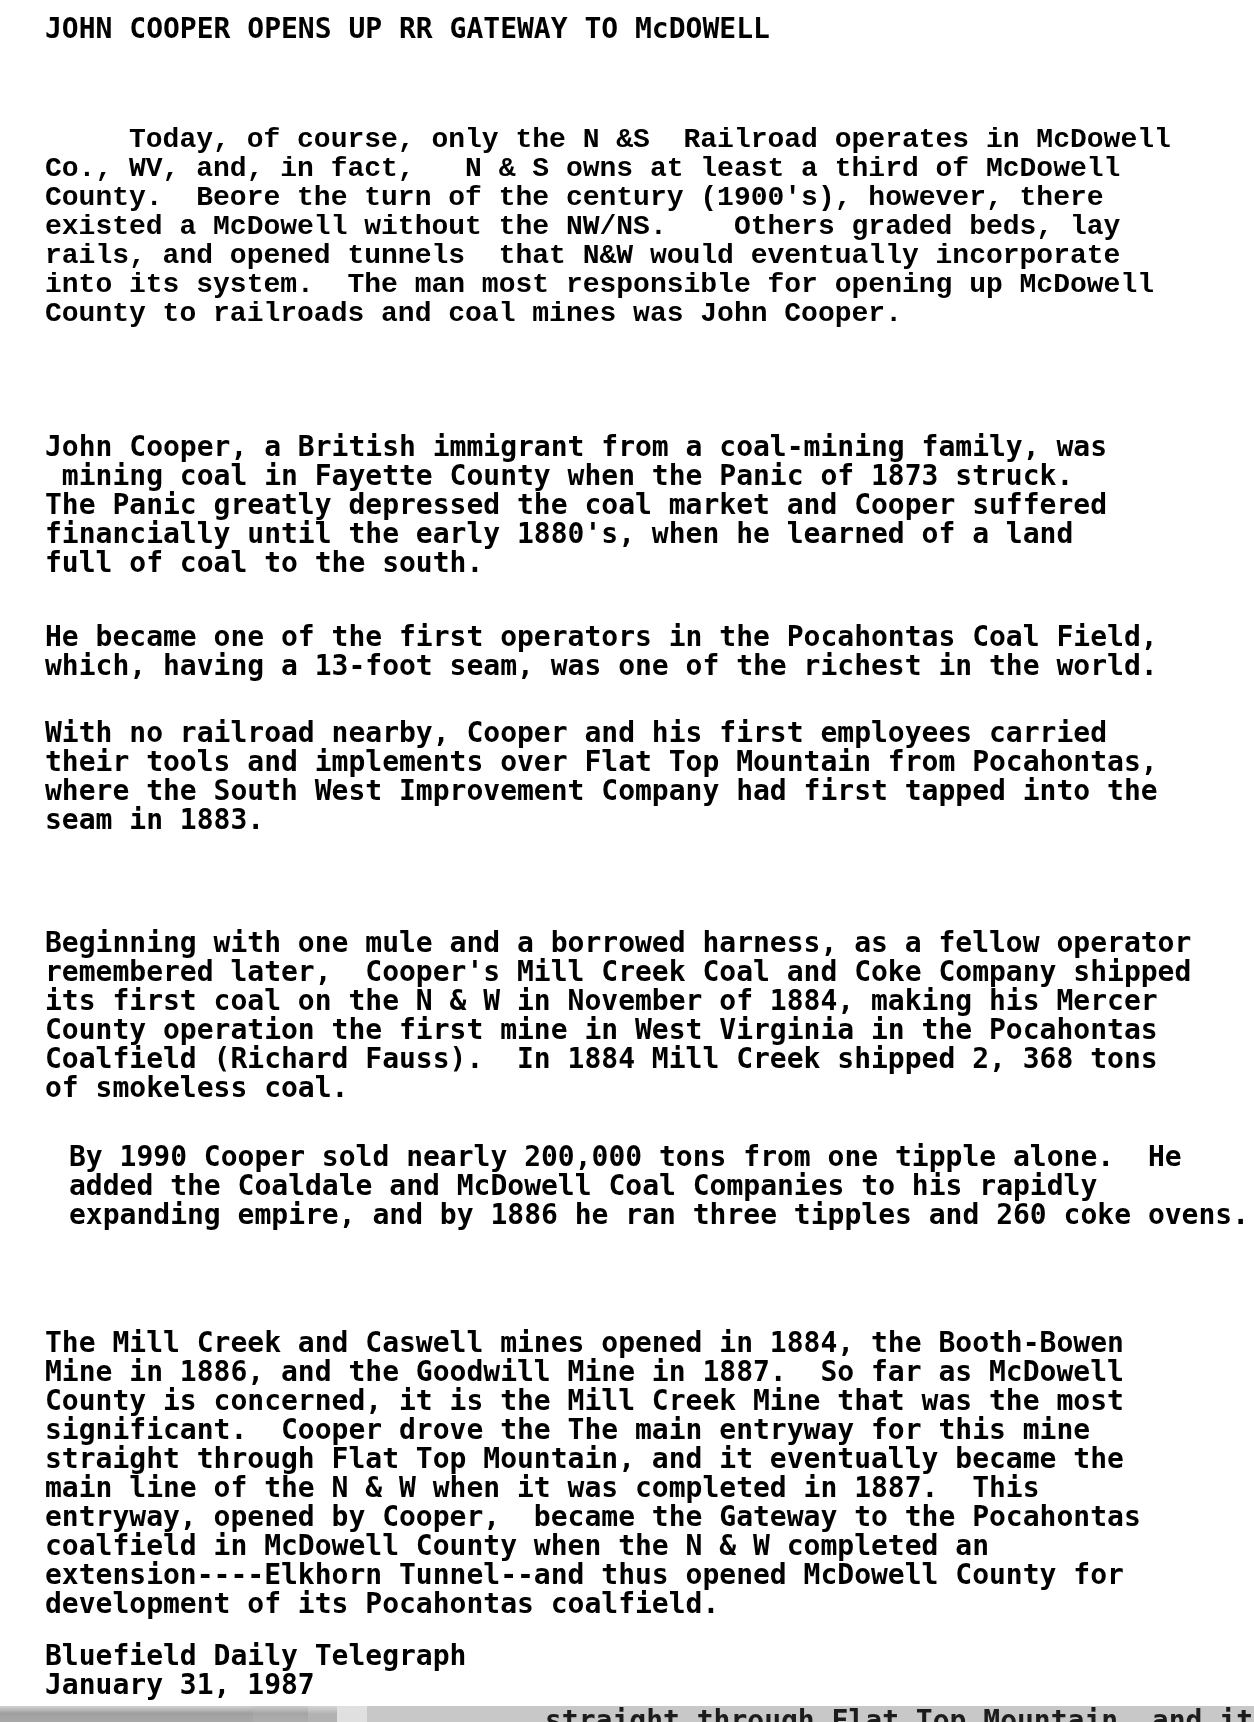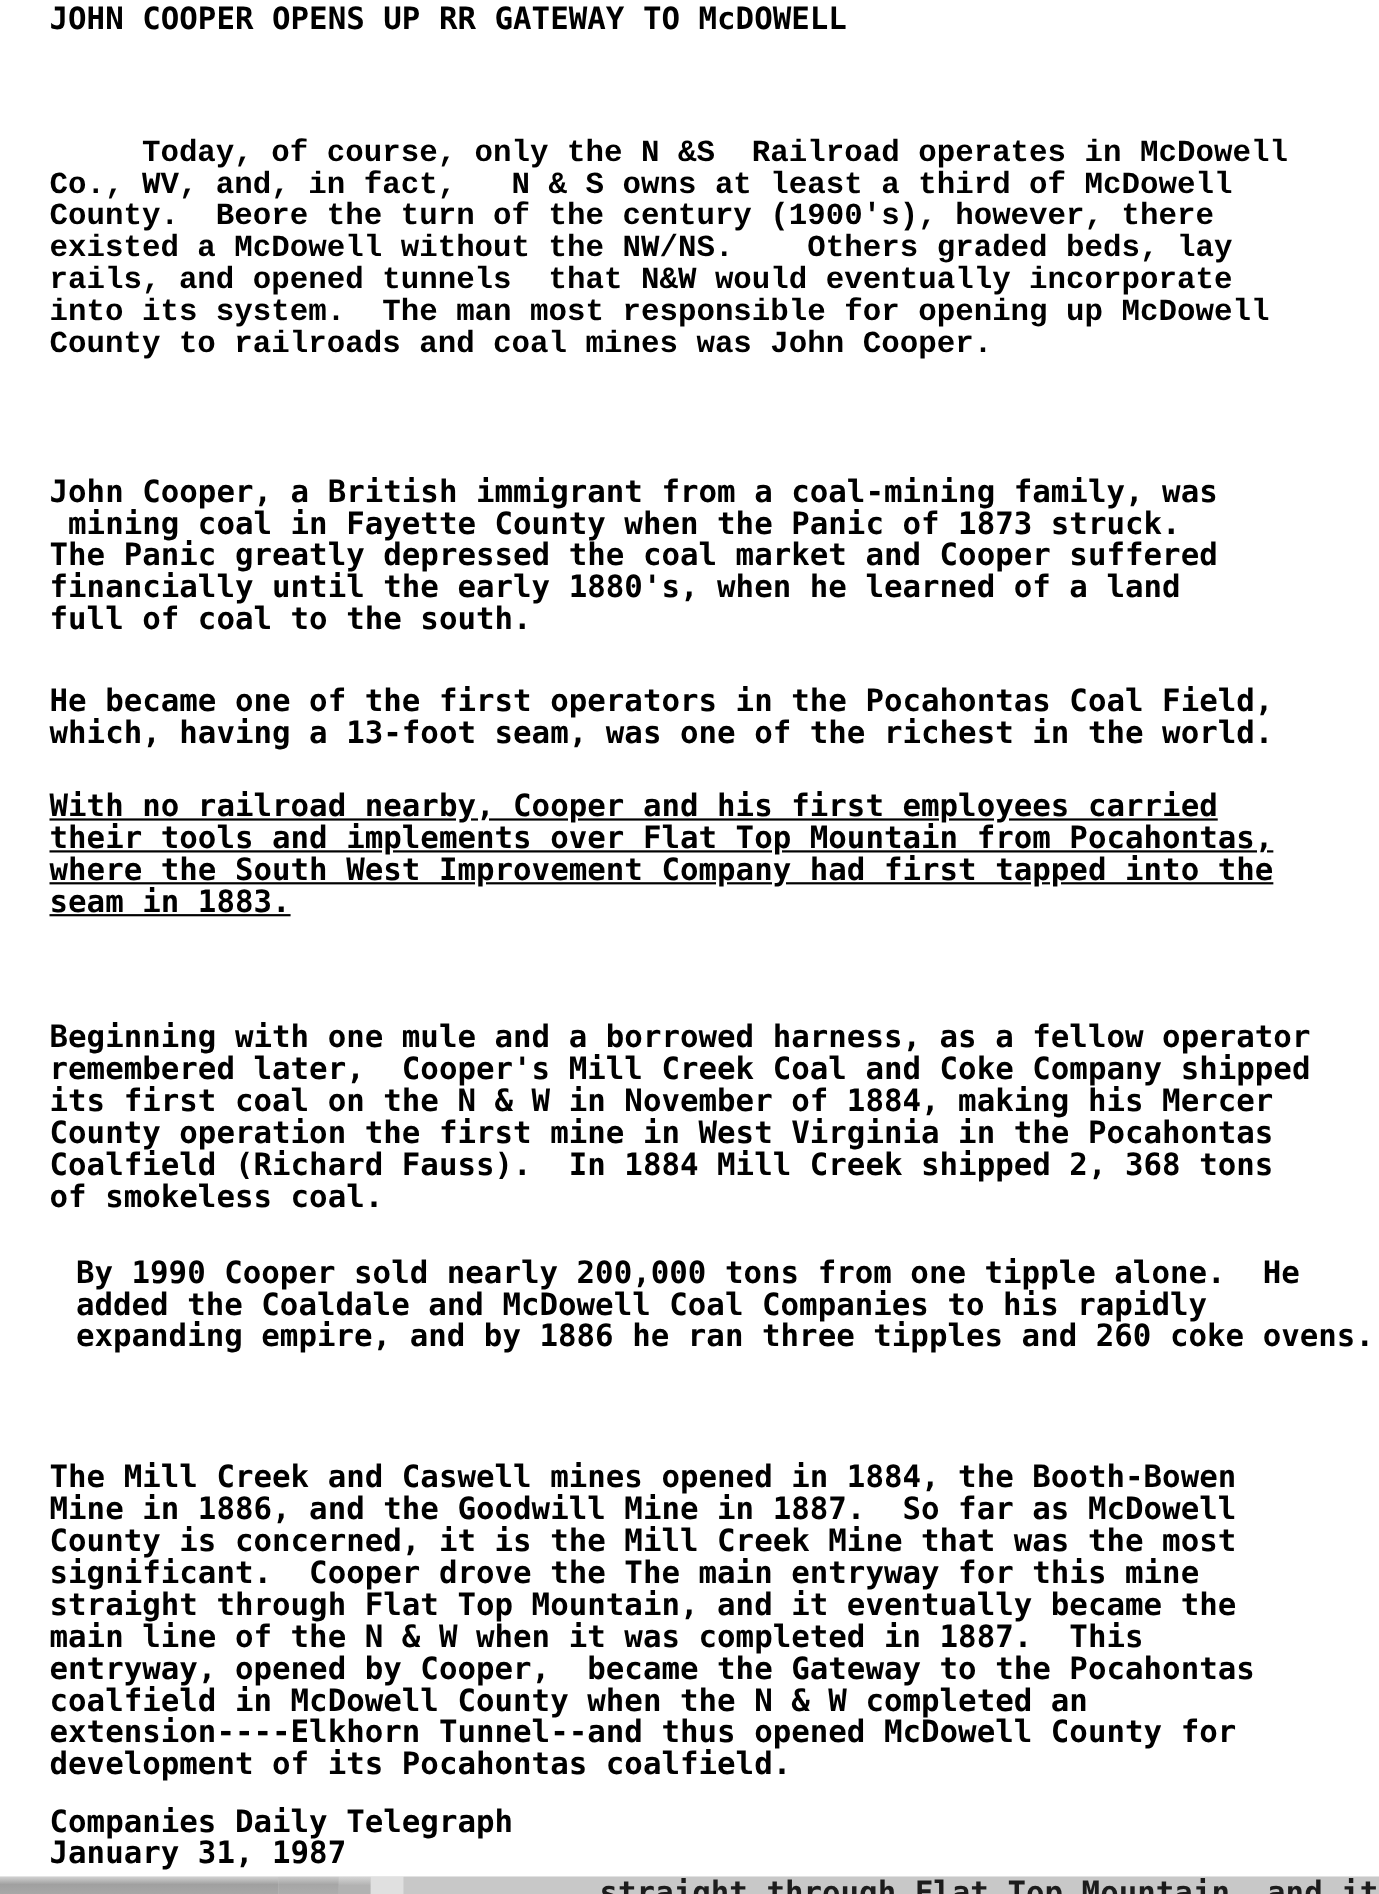--- a/index.html
+++ b/index.html
@@ -14,25 +14,25 @@
     position:absolute;
     left:45px;
     margin:0;
     font-family:"DejaVu Sans Mono", monospace;
     font-weight:bold;
     font-size:28px;
     line-height:29px;
     color:#000000;
     white-space:pre;
   }
-  .b-title{top:2px;}
+  .b-title{top:14px;}
   .b-p1{top:125px;font-family:Liberation Mono, monospace;}
   .b-p2{top:432px;}
   .b-p3{top:622px;text-align:right;}
-  .b-p4{top:718px;text-decoration:underline;}
+  .b-p4{top:718px;}
   .b-p5{top:908px;margin-top:20px;}
   .b-p6{top:1142px;margin-left:24px;}
   .b-p7{top:1328px;}
   .b-src1{top:1641px;}
   .b-src2{top:1670px;}
 
   
   .bottom-strip{
     position:absolute;
     left:0;top:1706px;
@@ -102,21 +102,21 @@
 Mine in 1886, and the Goodwill Mine in 1887.  So far as McDowell
 County is concerned, it is the Mill Creek Mine that was the most
 significant.  Cooper drove the The main entryway for this mine
 straight through Flat Top Mountain, and it eventually became the
 main line of the N &amp; W when it was completed in 1887.  This
 entryway, opened by Cooper,  became the Gateway to the Pocahontas
 coalfield in McDowell County when the N &amp; W completed an
 extension----Elkhorn Tunnel--and thus opened McDowell County for
 development of its Pocahontas coalfield.</pre>
 
-  <pre class="para b-src1">Companies Daily Telegraph</pre>
+  <pre class="para b-src1">Bluefield Daily Telegraph</pre>
 
   <pre class="para b-src2">January 31, 1987</pre>
 
   <div class="bottom-strip">
     <div class="seg seg-a"></div>
     <div class="seg seg-b"></div>
     <div class="seg seg-c"></div>
     <div class="seg seg-d"></div>
     <div class="seg seg-e"></div>
     <pre class="clipped-line">straight through Flat Top Mountain, and it eventu</pre>

